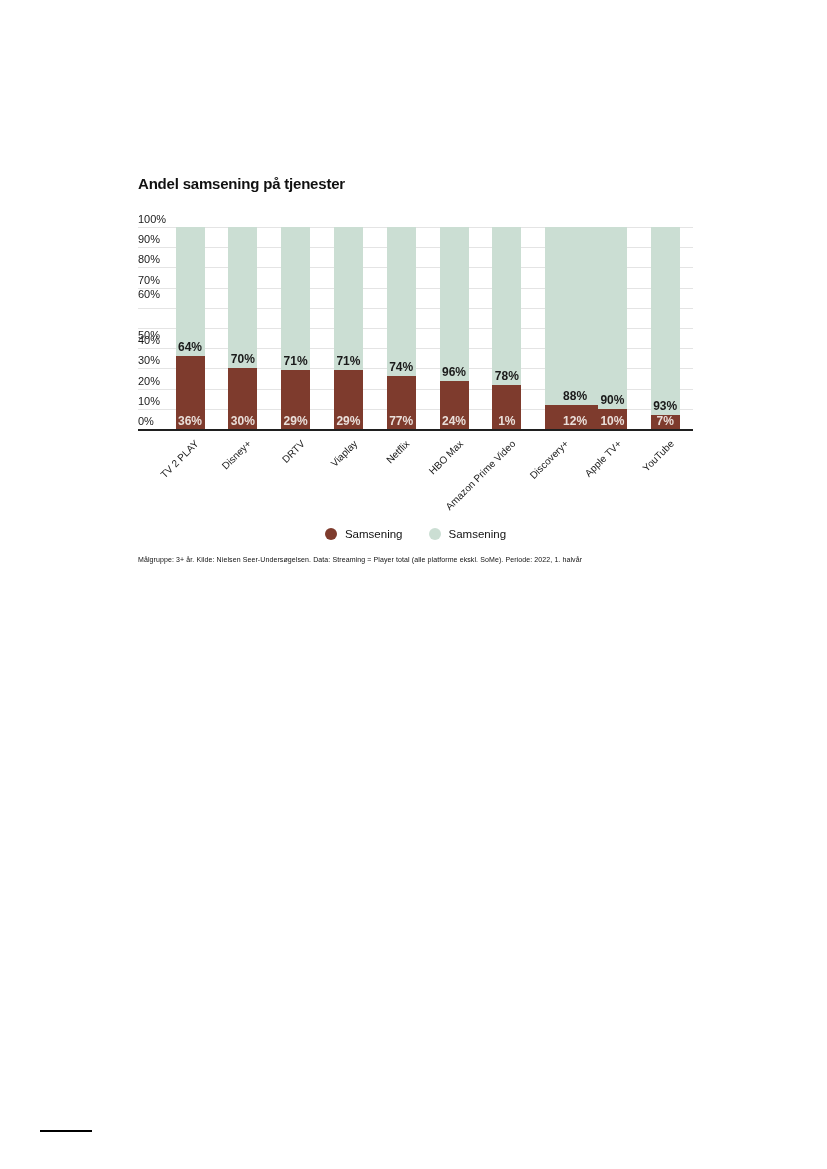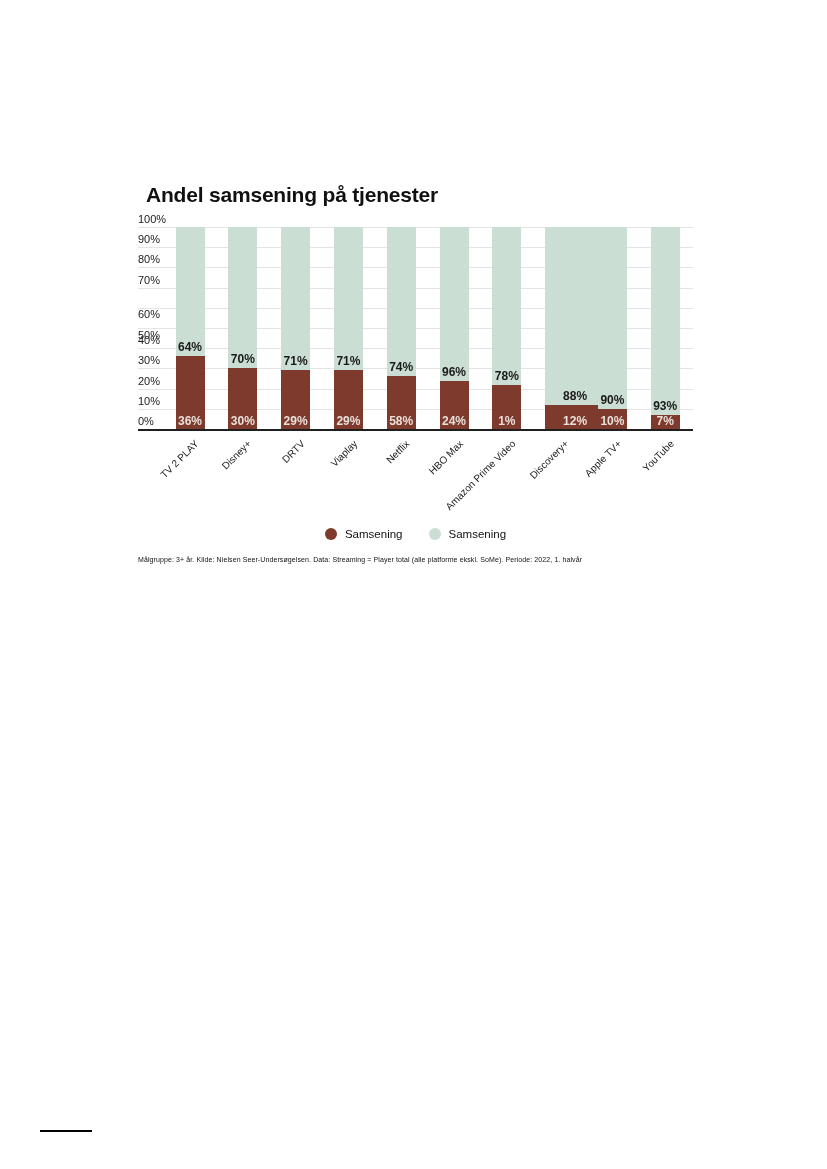--- a/index.html
+++ b/index.html
@@ -2,22 +2,22 @@
 <html><head>
 <meta charset="utf-8">
 <style>
   html,body { margin:0; padding:0; background:#ffffff; }
   .page {
     position:relative; width:827px; height:1169px; background:#ffffff;
     font-family:"Liberation Sans","DejaVu Sans",sans-serif; color:#1a1a1a;
     overflow:hidden;
   }
   .title {
-    position:absolute; left:138px; top:175px; margin:8px;
-    font-size:21px; font-weight:700; letter-spacing:-0.2px; color:#111;
+    position:absolute; left:138px; top:175px; margin:0;
+    font-size:15px; font-weight:700; letter-spacing:-0.2px; color:#111;
   }
   .chart { position:absolute; left:138px; top:227px; width:555px; height:202px; }
   .gridline { position:absolute; left:0; right:0; height:1px; background:#e4e4e4; }
   .ytick {
     position:absolute; left:0; font-size:11px; color:#1a1a1a; line-height:11px;
   }
   .bar { position:absolute; bottom:0; width:29px; height:202px; }
   .seg-solo { position:absolute; left:0; width:100%; top:0; }
   .seg-sam  { position:absolute; left:0; width:100%; bottom:0; }
   .solo-label, .sam-label {
@@ -62,21 +62,21 @@
         <div class="gridline" style="top: 121.2px; background: rgb(228, 228, 228);"></div>
         <div class="gridline" style="top: 141.4px; background: rgb(228, 228, 228);"></div>
         <div class="gridline" style="top: 161.6px; background: rgb(228, 228, 228);"></div>
         <div class="gridline" style="top: 181.8px; background: rgb(228, 228, 228);"></div>
       </div>
     <div id="yticks">
         <div class="ytick" style="bottom: 204px; margin-top: 9px;">100%</div>
         <div class="ytick" style="bottom: 183.8px;">90%</div>
         <div class="ytick" style="bottom: 163.6px; margin-top: 16px;">80%</div>
         <div class="ytick" style="bottom: 143.4px;">70%</div>
-        <div class="ytick" style="bottom: 109px;">60%</div>
+        <div class="ytick" style="bottom: 129px;">60%</div>
         <div class="ytick" style="bottom: 88px;">50%</div>
         <div class="ytick" style="bottom: 82.8px;">40%</div>
         <div class="ytick" style="bottom: 62.6px;">30%</div>
         <div class="ytick" style="bottom: 42.4px;">20%</div>
         <div class="ytick" style="bottom: 22.2px;">10%</div>
         <div class="ytick" style="bottom: 2px;">0%</div>
       </div>
     <div id="bars">
         <div class="bar" style="left: 37.5px;">
           <div class="seg-solo" style="height: 129.28px; background: rgb(203, 222, 211);"></div>
@@ -99,21 +99,21 @@
         <div class="bar" style="left: 195.9px;">
           <div class="seg-solo" style="height: 143.42px; background: rgb(203, 222, 211);"></div>
           <div class="seg-sam" style="height: 58.58px; background: rgb(126, 59, 45);"></div>
           <div class="solo-label" style="bottom: 61.58px;">71%</div>
           <div class="sam-label" style="bottom: 2px; color: rgb(234, 223, 218);">29%</div>
         </div>
         <div class="bar" style="left: 248.7px;">
           <div class="seg-solo" style="height: 149.48px; background: rgb(203, 222, 211);"></div>
           <div class="seg-sam" style="height: 52.52px; background: rgb(126, 59, 45);"></div>
           <div class="solo-label" style="bottom: 55.52px;">74%</div>
-          <div class="sam-label" style="bottom: 2px; color: rgb(234, 223, 218);">58%</div>
+          <div class="sam-label" style="bottom: 2px; color: rgb(234, 223, 218);">77%</div>
         </div>
         <div class="bar" style="left: 301.5px;">
           <div class="seg-solo" style="height: 153.52px; background: rgb(203, 222, 211);"></div>
           <div class="seg-sam" style="height: 48.48px; background: rgb(126, 59, 45);"></div>
           <div class="solo-label" style="bottom: 51.48px;">96%</div>
           <div class="sam-label" style="bottom: 2px; color: rgb(234, 223, 218);">24%</div>
         </div>
         <div class="bar" style="left: 354.3px;">
           <div class="seg-solo" style="height: 157.56px; background: rgb(203, 222, 211);"></div>
           <div class="seg-sam" style="height: 44.44px; background: rgb(126, 59, 45);"></div>

